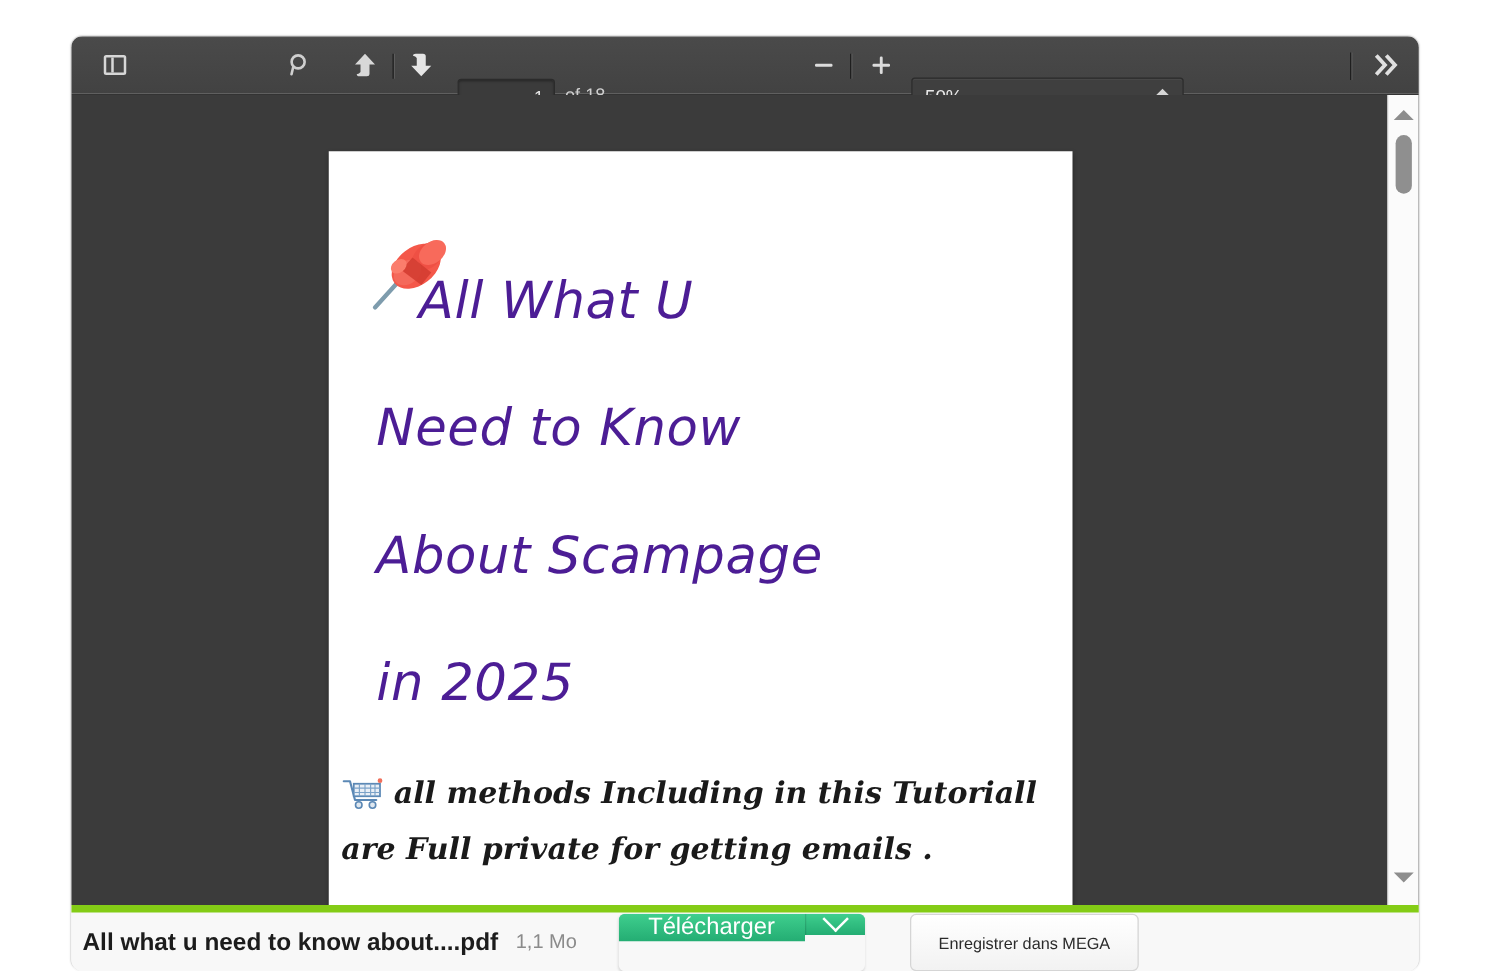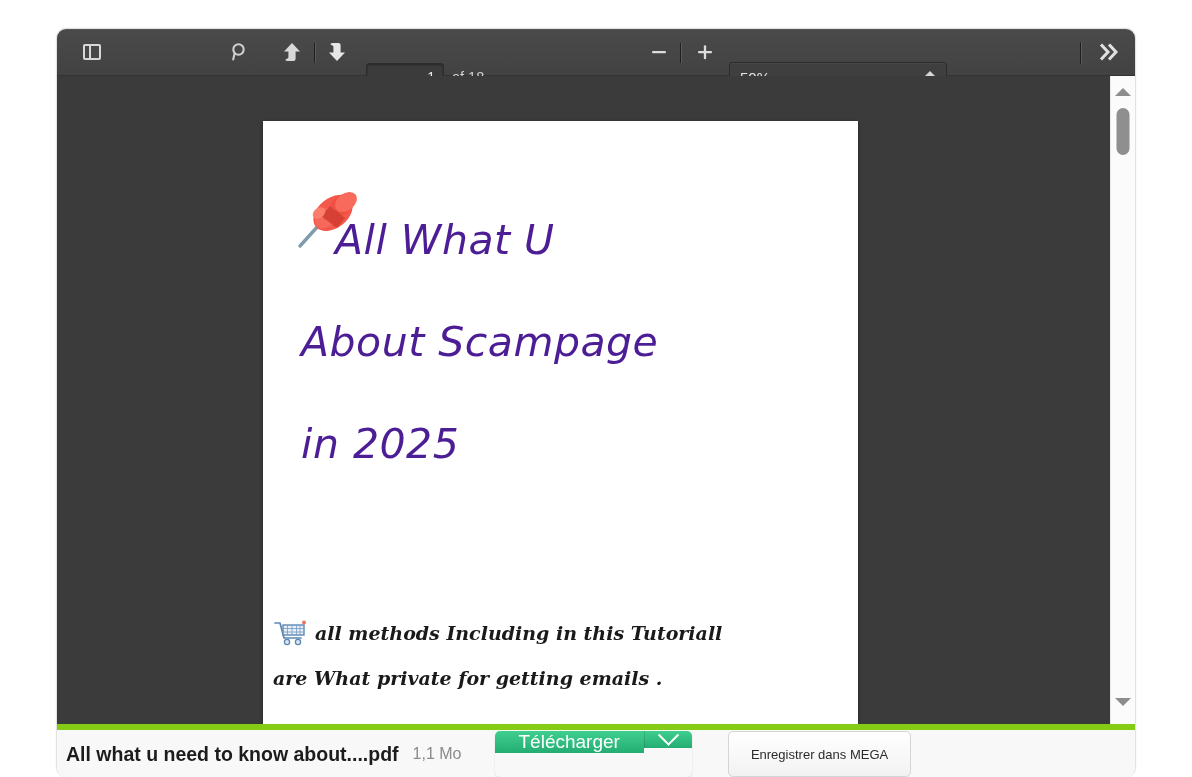--- a/index.html
+++ b/index.html
@@ -182,21 +182,21 @@
 
   .page-subtitle {
     position: absolute;
     left: 10px;
     top: 490px;
     width: 560px;
     color: #1a1a1a;
     font-family: "DejaVu Serif", serif;
     font-style: italic;
     font-weight: bold;
-    font-size: 19px;
+    font-size: 24px;
     line-height: 45px;
   }
   .cart-svg { display:inline-block; vertical-align: -7px; width: 34px; height: 28px; margin-right: 8px;}
 
   
   .scrollbar {
     position: absolute;
     right: 0;
     top: 47px;
     width: 25px;
@@ -376,41 +376,42 @@
           <ellipse cx="40" cy="28" rx="22" ry="15" fill="#f4584a" transform="rotate(-38 40 28)"></ellipse>
           <ellipse cx="49" cy="20" rx="13.5" ry="9.5" fill="#ef5044" transform="rotate(-38 49 20)"></ellipse>
           <ellipse cx="53" cy="17" rx="12" ry="8.5" fill="#f86a5b" transform="rotate(-38 53 17)"></ellipse>
           <ellipse cx="33" cy="33" rx="12" ry="9" fill="#f4695b" transform="rotate(-38 33 33)"></ellipse>
           <path d="M37 21 L52 33 L44 43 L28 31 Z" fill="#d13b2f" opacity="0.85"></path>
           <ellipse cx="26" cy="28" rx="7" ry="5" fill="#fb7d6c" transform="rotate(-38 26 28)"></ellipse>
         </svg>
 
         <div class="page-title">
           <span class="line1">All What U</span>
+          <span class="line2">Need to Know</span>
           <span class="line3">About Scampage</span>
           <span class="line4">in 2025</span>
         </div>
 
         <div class="page-subtitle">
           <div>
             <svg class="cart-svg" viewBox="0 0 34 28">
               <path d="M2 4 H7 L11 19 H28" fill="none" stroke="#5b88b5" stroke-width="1.7" stroke-linecap="round" stroke-linejoin="round"></path>
               <rect x="10" y="6" width="21" height="10" fill="#e9eff6" stroke="#5b88b5" stroke-width="1.4"></rect>
               <line x1="14.5" y1="6" x2="14.5" y2="16" stroke="#7ba2c8" stroke-width="0.9"></line>
               <line x1="19" y1="6" x2="19" y2="16" stroke="#7ba2c8" stroke-width="0.9"></line>
               <line x1="23.5" y1="6" x2="23.5" y2="16" stroke="#7ba2c8" stroke-width="0.9"></line>
               <line x1="27" y1="6" x2="27" y2="16" stroke="#7ba2c8" stroke-width="0.9"></line>
               <line x1="10" y1="9.5" x2="31" y2="9.5" stroke="#7ba2c8" stroke-width="0.9"></line>
               <line x1="10" y1="13" x2="31" y2="13" stroke="#7ba2c8" stroke-width="0.9"></line>
               <circle cx="14" cy="23" r="2.6" fill="#dfe7ef" stroke="#5b88b5" stroke-width="1.3"></circle>
               <circle cx="25" cy="23" r="2.6" fill="#dfe7ef" stroke="#5b88b5" stroke-width="1.3"></circle>
               <circle cx="31" cy="3.5" r="1.9" fill="#f0705c"></circle>
             </svg><span>all methods Including in this Tutoriall</span>
           </div>
-          <div>are What private for getting emails .</div>
+          <div>are Full private for getting emails .</div>
         </div>
 
       </div>
     </div>
 
     <div class="scrollbar">
       <div class="sb-arrow up"></div>
       <div class="sb-thumb"></div>
       <div class="sb-arrow down"></div>
     </div>

